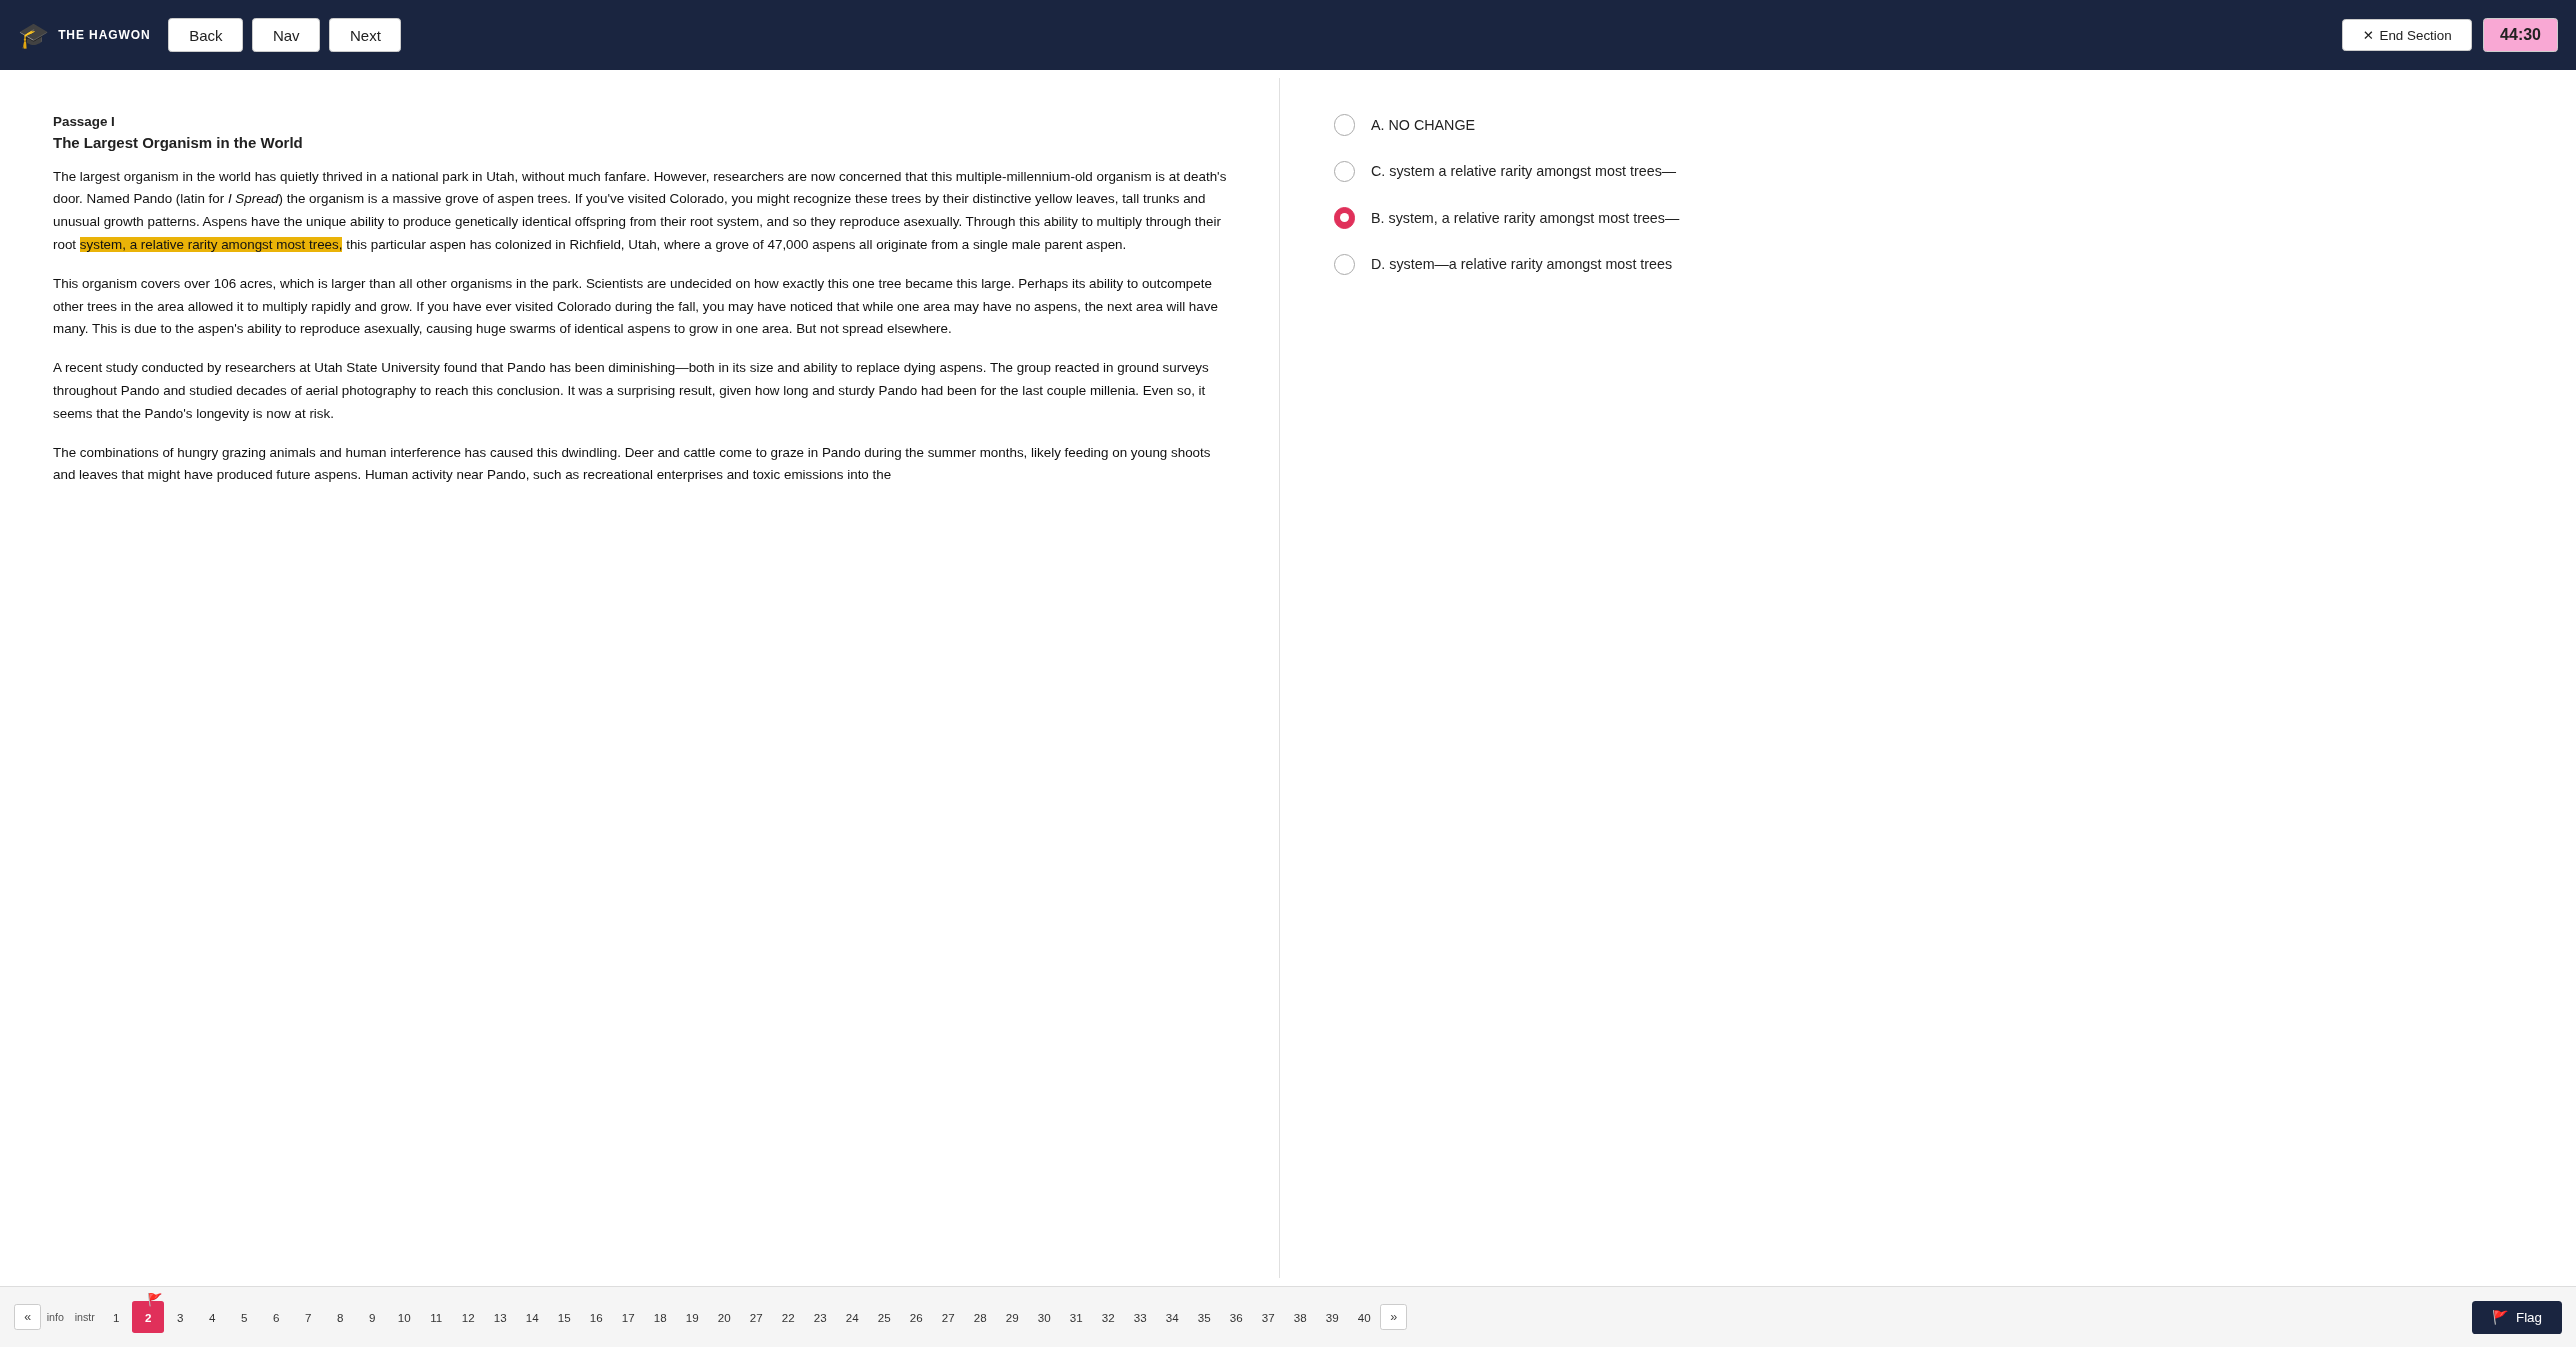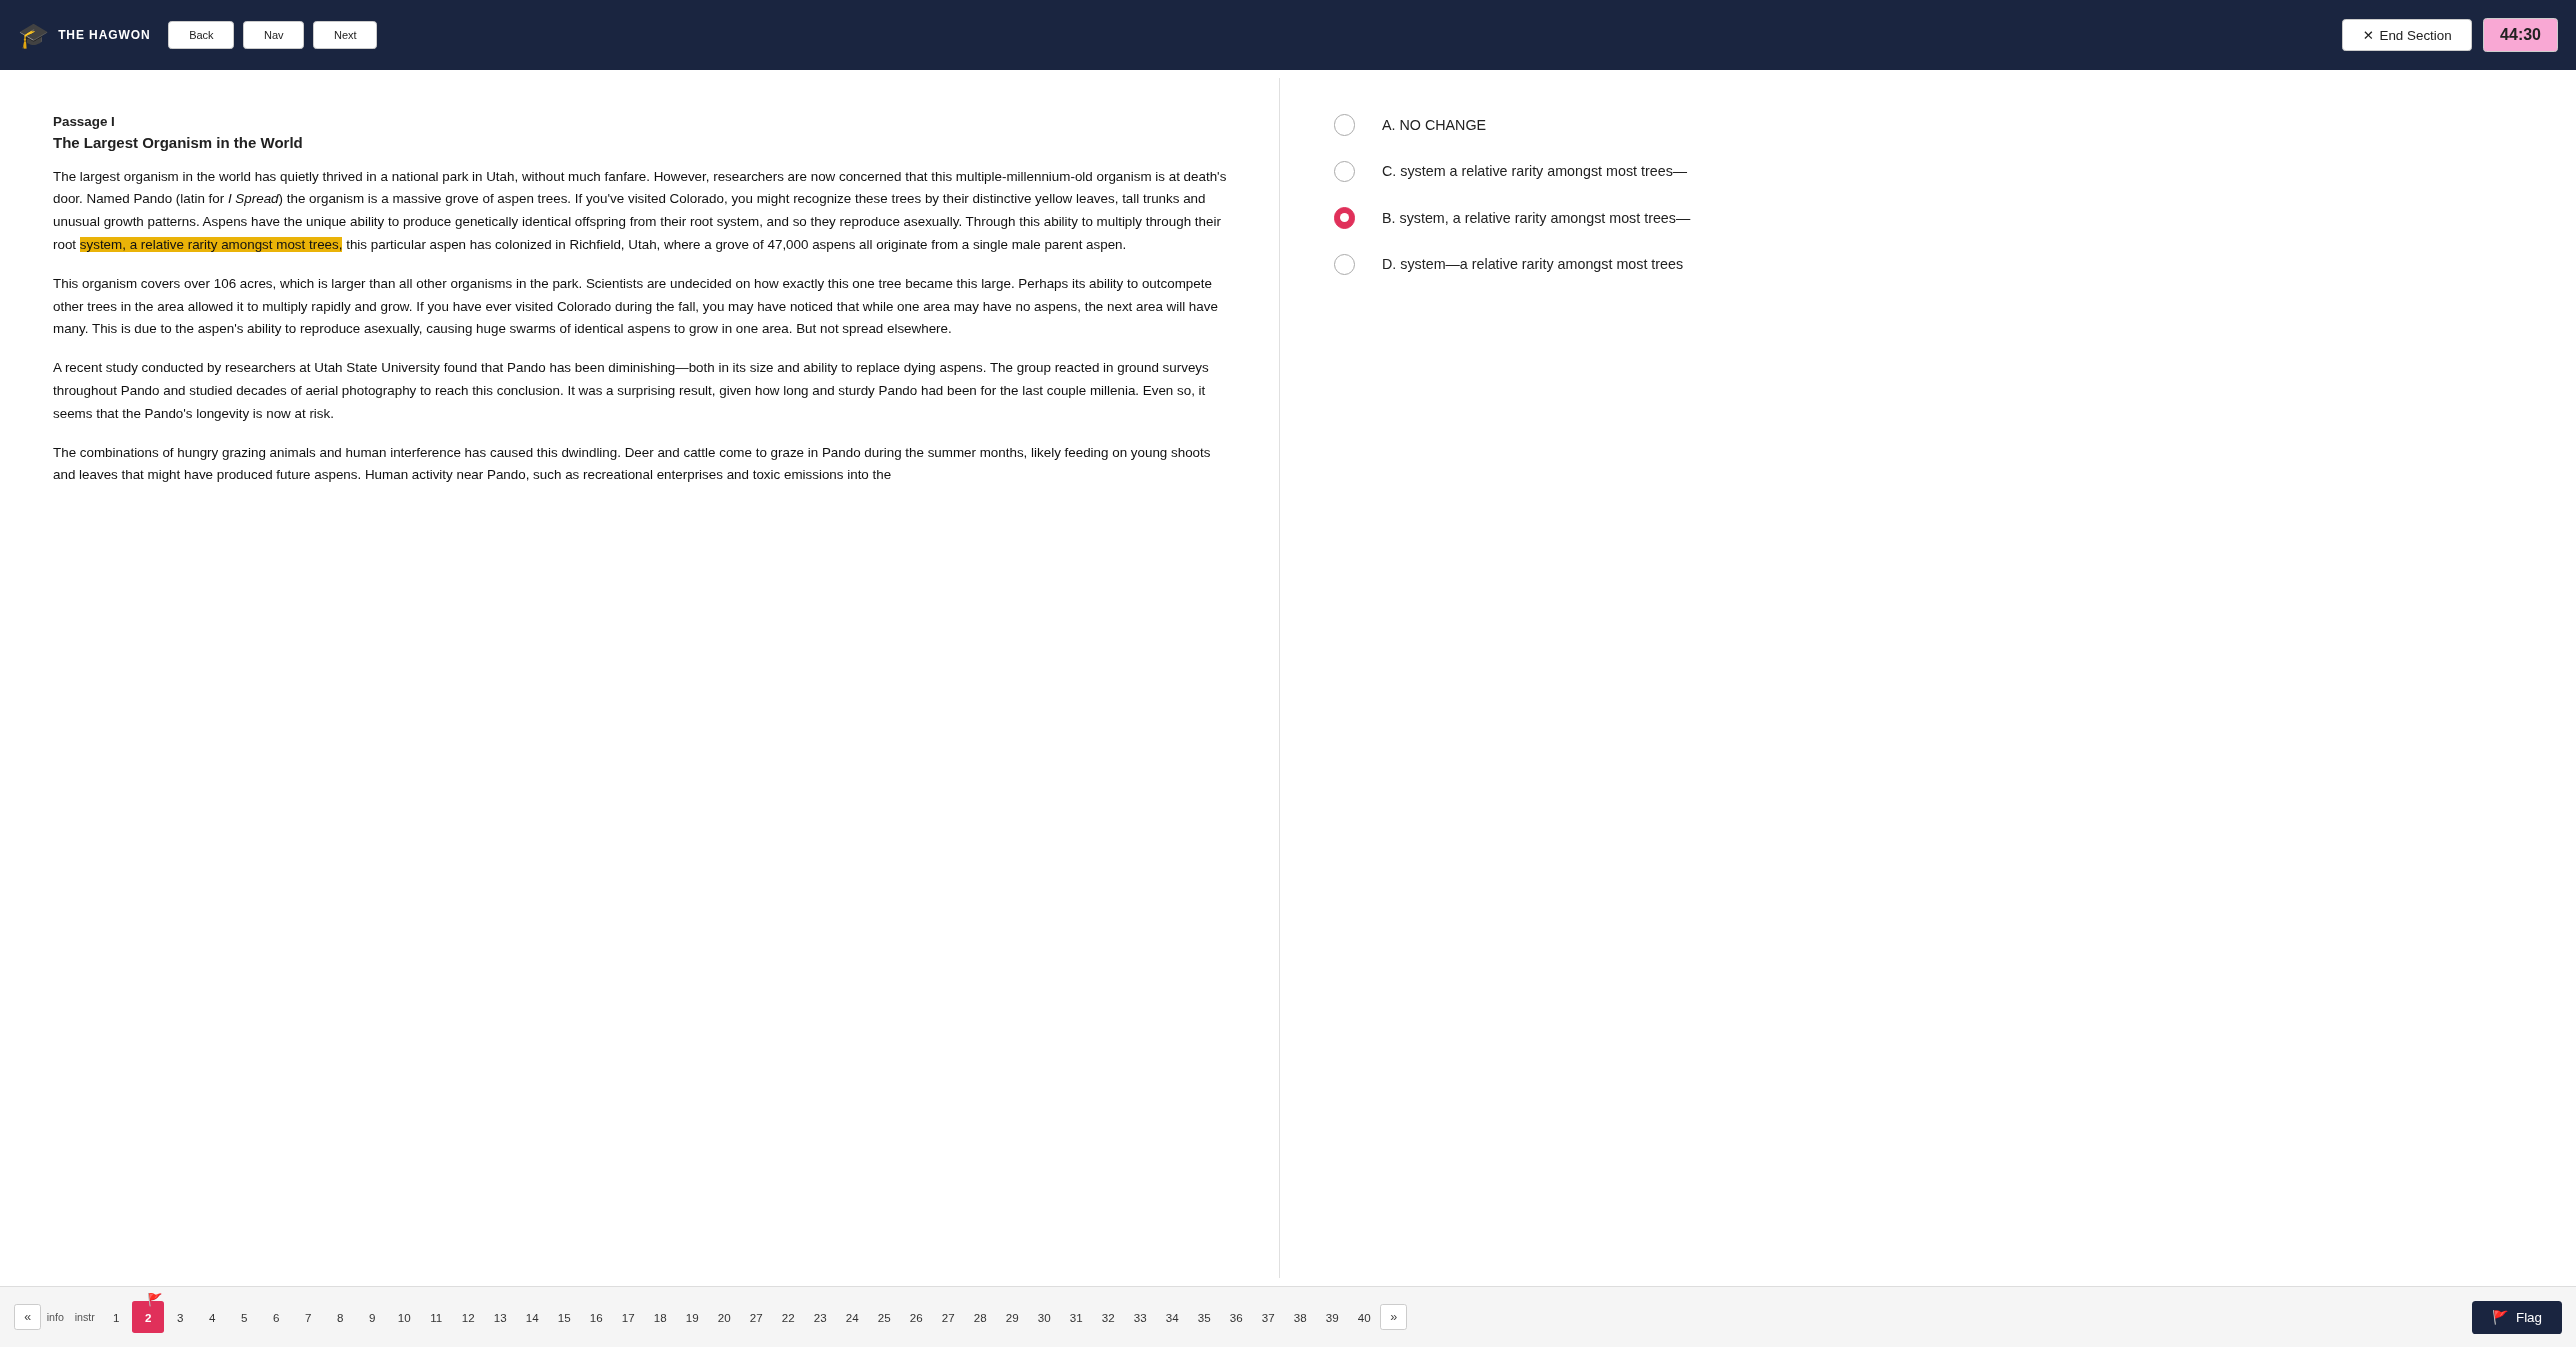--- a/index.html
+++ b/index.html
@@ -33,21 +33,21 @@
     }
     .nav-buttons {
       display: flex;
       gap: 9px;
     }
     .nav-btn {
       background: #fff;
       border: 1.3px solid #ccc;
       border-radius: 3.6px;
       padding: 7.2px 19.7px;
-      font-size: 11px;
+      font-size: 15px;
       font-family: Arial, sans-serif;
       cursor: pointer;
       color: #222;
     }
     .header-right {
       margin-left: auto;
       display: flex;
       align-items: center;
       gap: 10.7px;
     }
@@ -121,21 +121,21 @@
       flex: 1;
       padding: 36px 54px;
       overflow-y: auto;
       display: flex;
       flex-direction: column;
       justify-content: flex-start;
     }
     .answer-option {
       display: flex;
       align-items: center;
-      gap: 27px;
+      gap: 16px;
       margin-bottom: 25px;
       font-family: Arial, sans-serif;
       font-size: 14.3px;
       cursor: pointer;
     }
     .radio-circle {
       width: 21.5px;
       height: 21.5px;
       border-radius: 50%;
       border: 1.8px solid #aaa;

